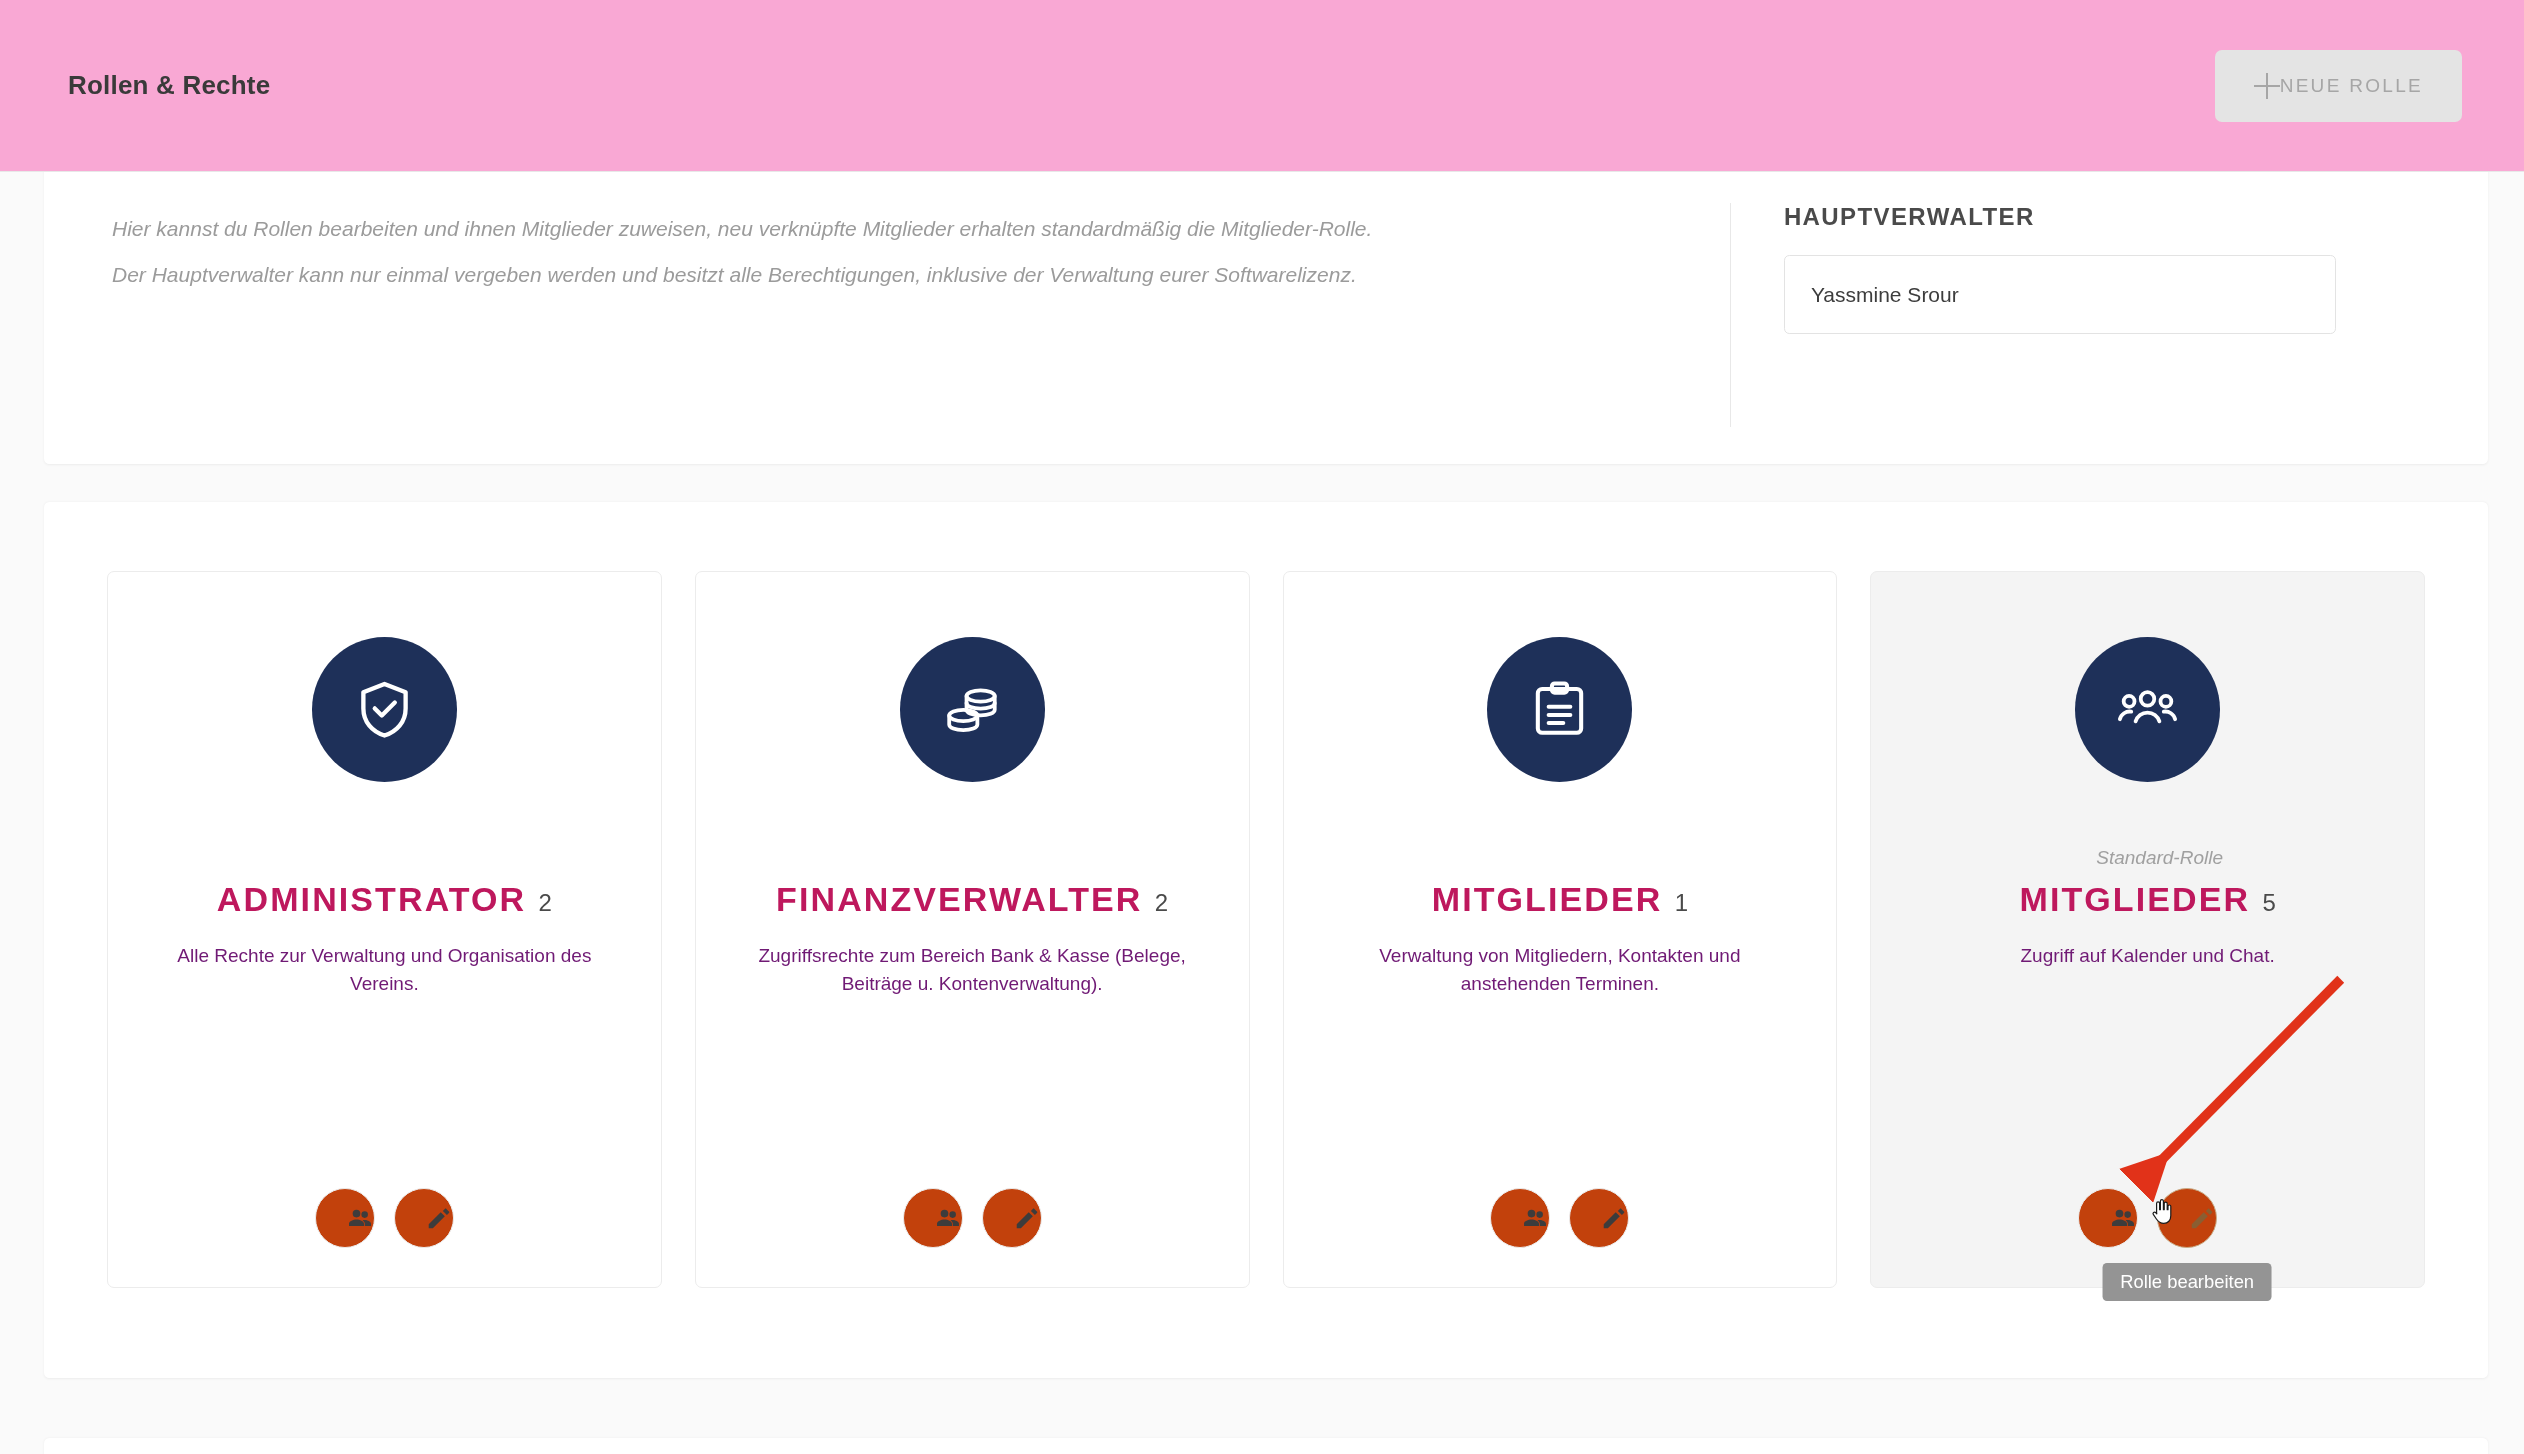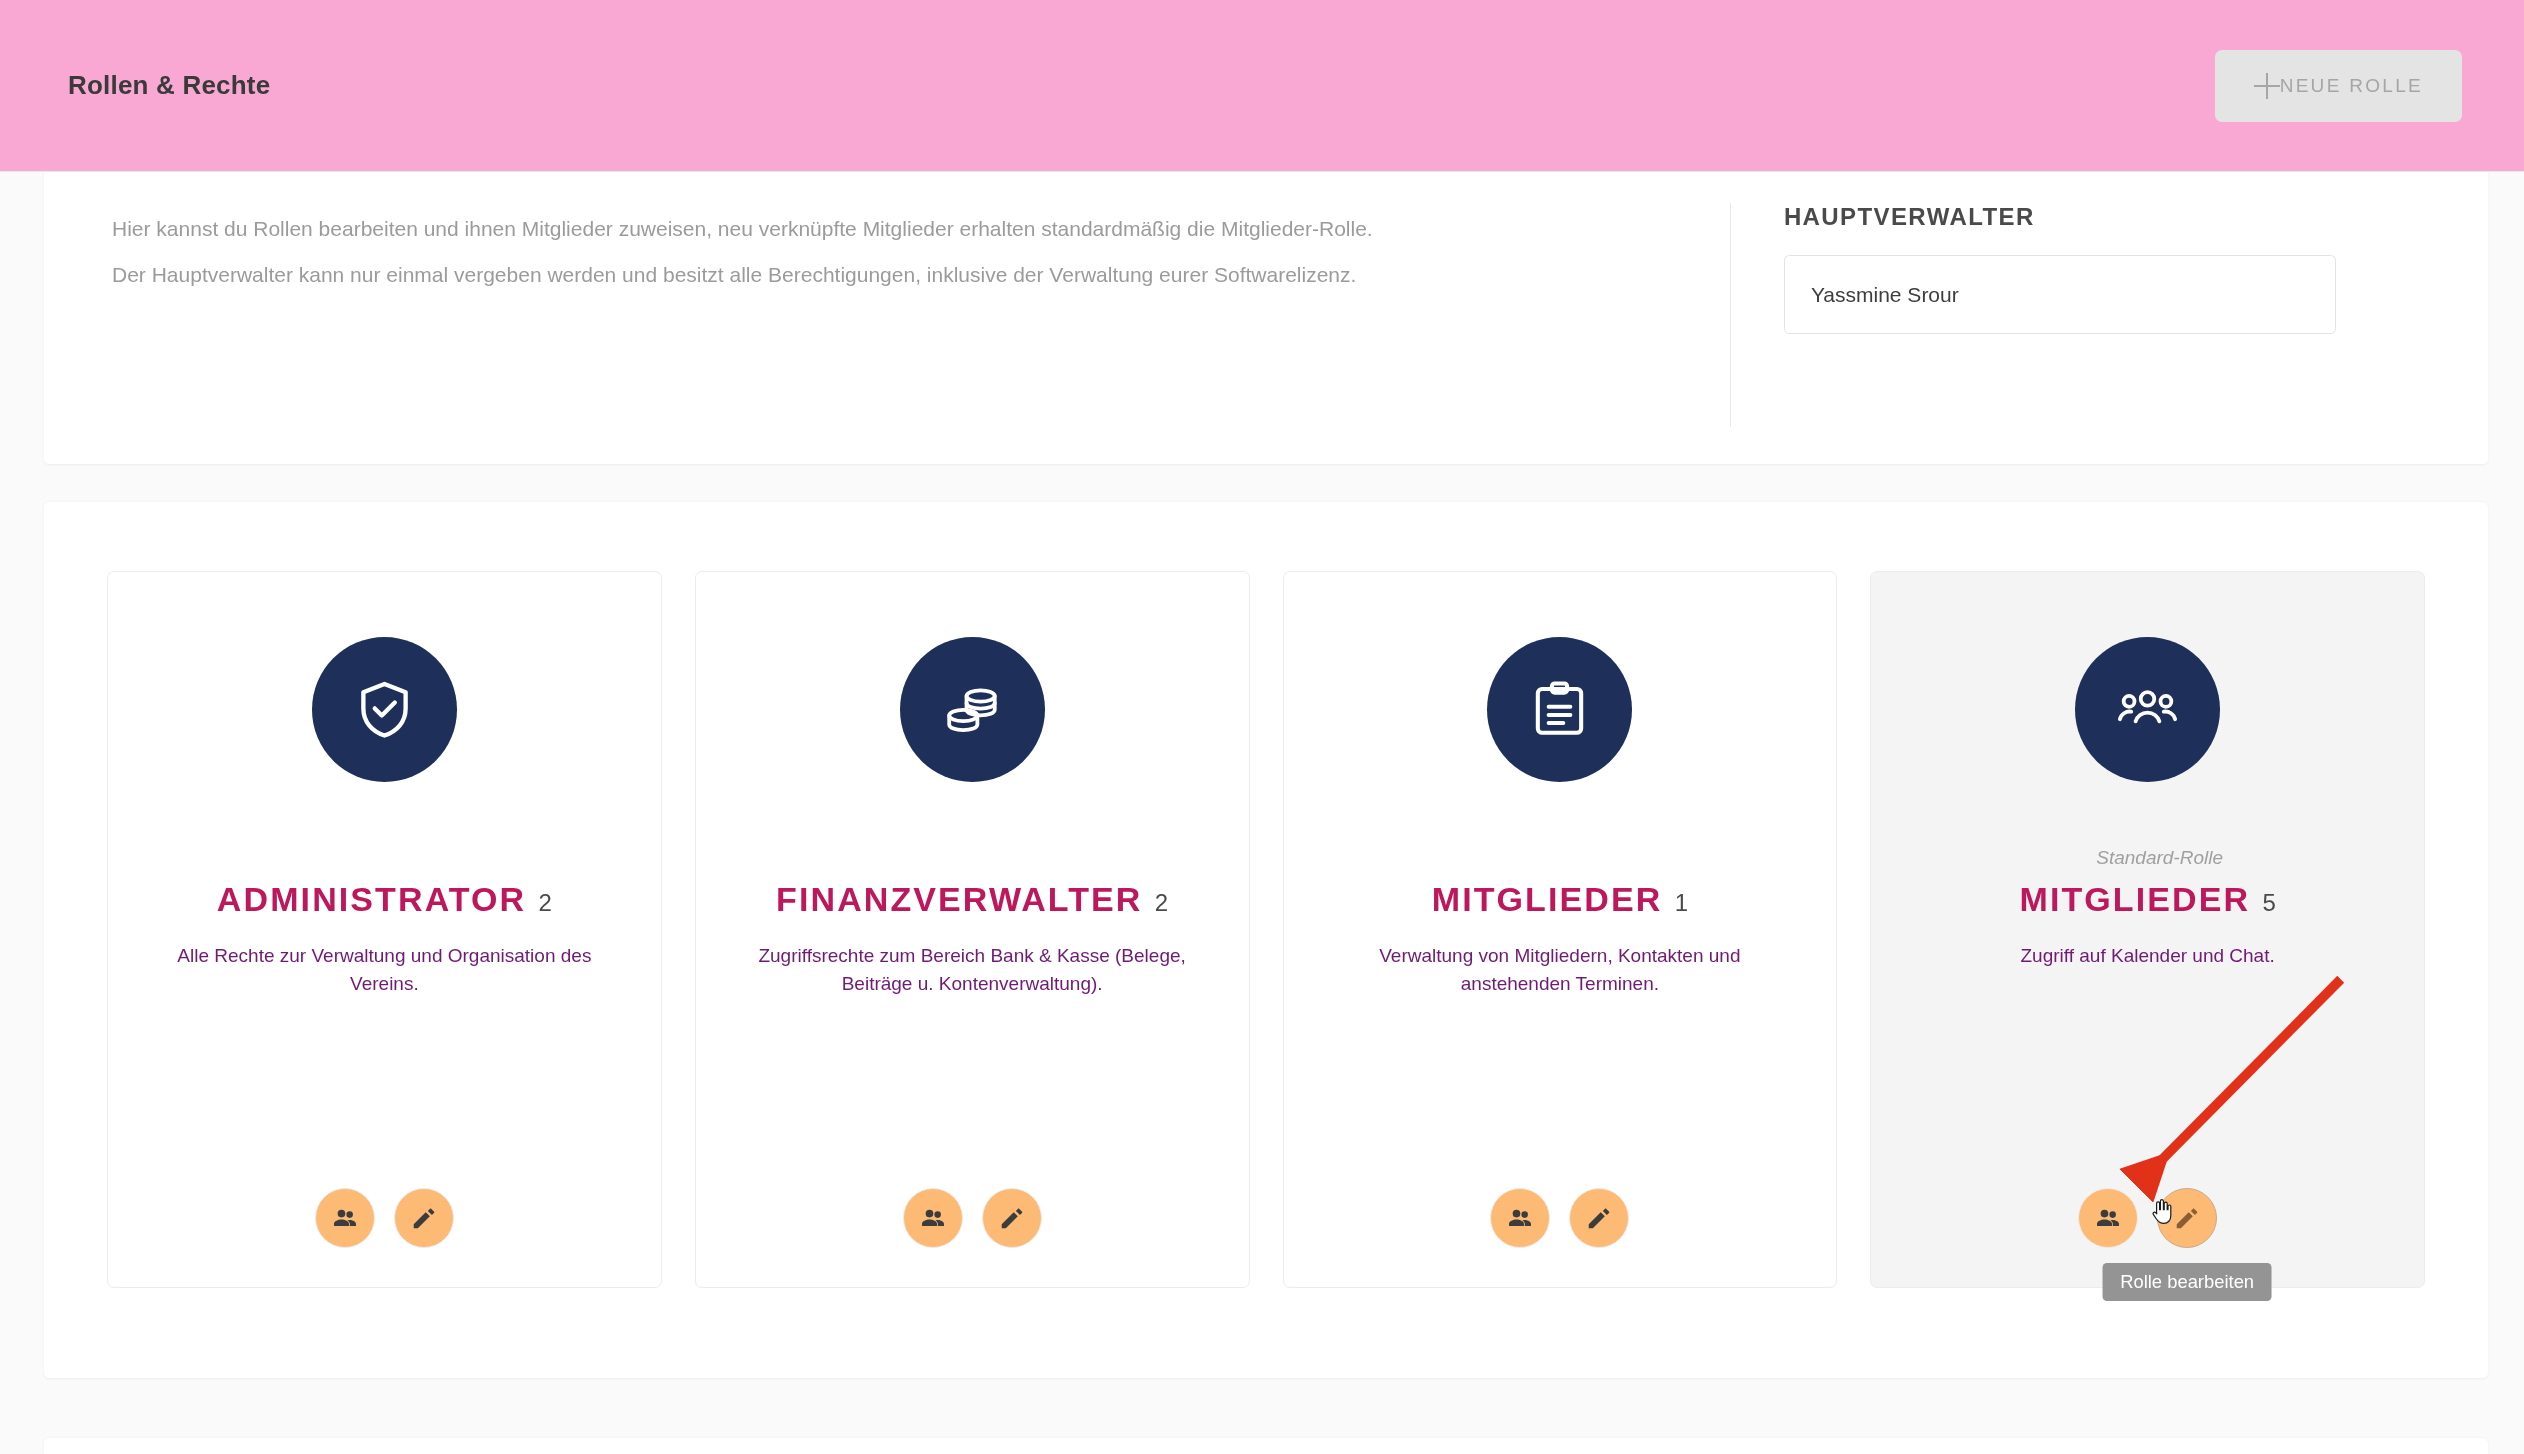--- a/index.html
+++ b/index.html
@@ -95,20 +95,21 @@
     top: -6.1px;
     height: 298px;
     display: flex;
     padding: 0;
   }
 
   .intro-left {
     width: 1686px;
     padding: 40px 0 0 68px;
     position: relative;
+    font-style: italic;
   }
   .intro-heading-clipped {
     position: absolute;
     top: -33px;
     left: 68px;
     font-size: 30px;
     font-weight: bold;
     color: #3a3a3a;
   }
   .intro-line {
@@ -226,25 +227,25 @@
     position: absolute;
     bottom: 39px;
     left: 0; right: 0;
     display: flex;
     justify-content: center;
     gap: 19px;
   }
   .circle-btn {
     width: 60px; height: 60px;
     border-radius: 50%;
-    background: #fdba74;
+    background: #c2410c;
     border: 0.9px solid #ececec;
     display: flex;
     align-items: center;
-    justify-content: center;
+    justify-content: flex-end;
     cursor: pointer;
     position: relative;
   }
   .circle-btn svg { width: 28px; height: 28px; display: block; fill: #3c3c3c; }
   .circle-btn.hovered { border-color: #c9ab86; }
   .circle-btn.hovered svg { fill: #8a5e32; }
 
   .tooltip {
     position: absolute;
     bottom: -54px;

